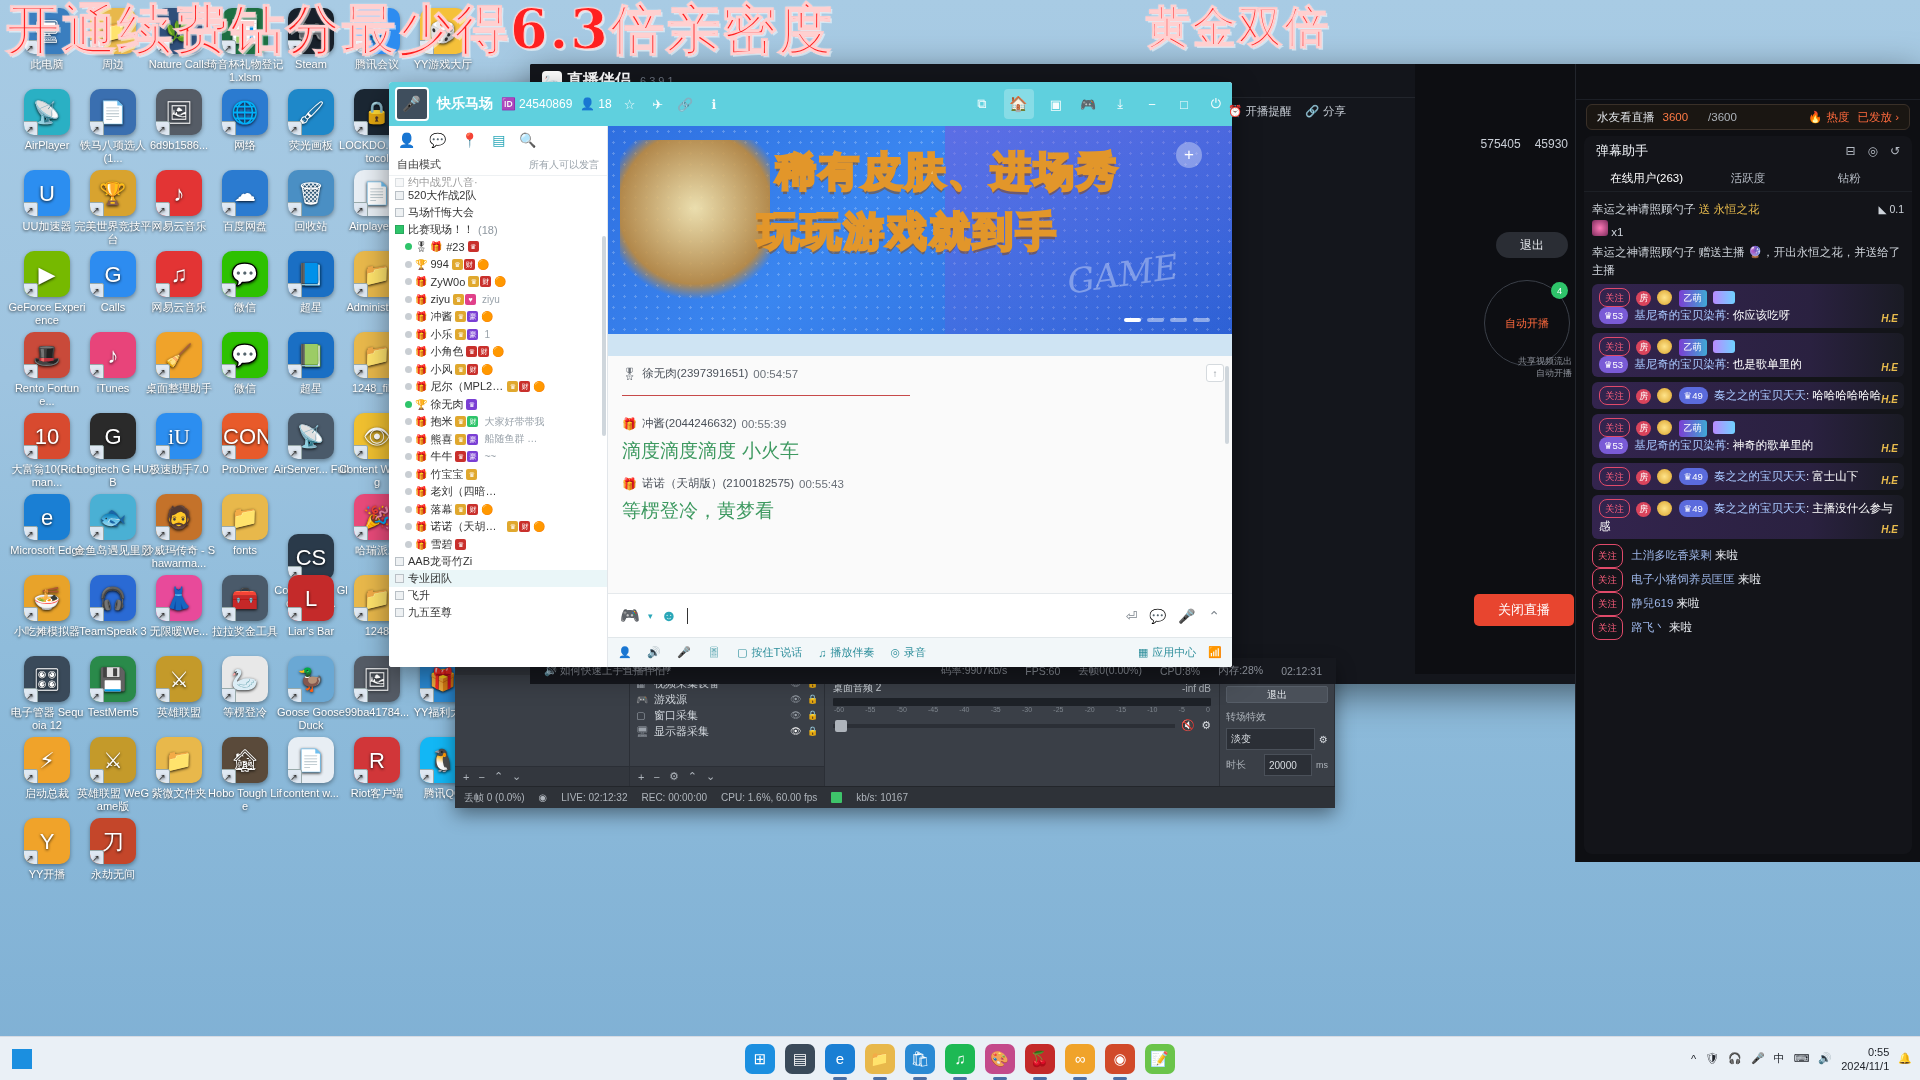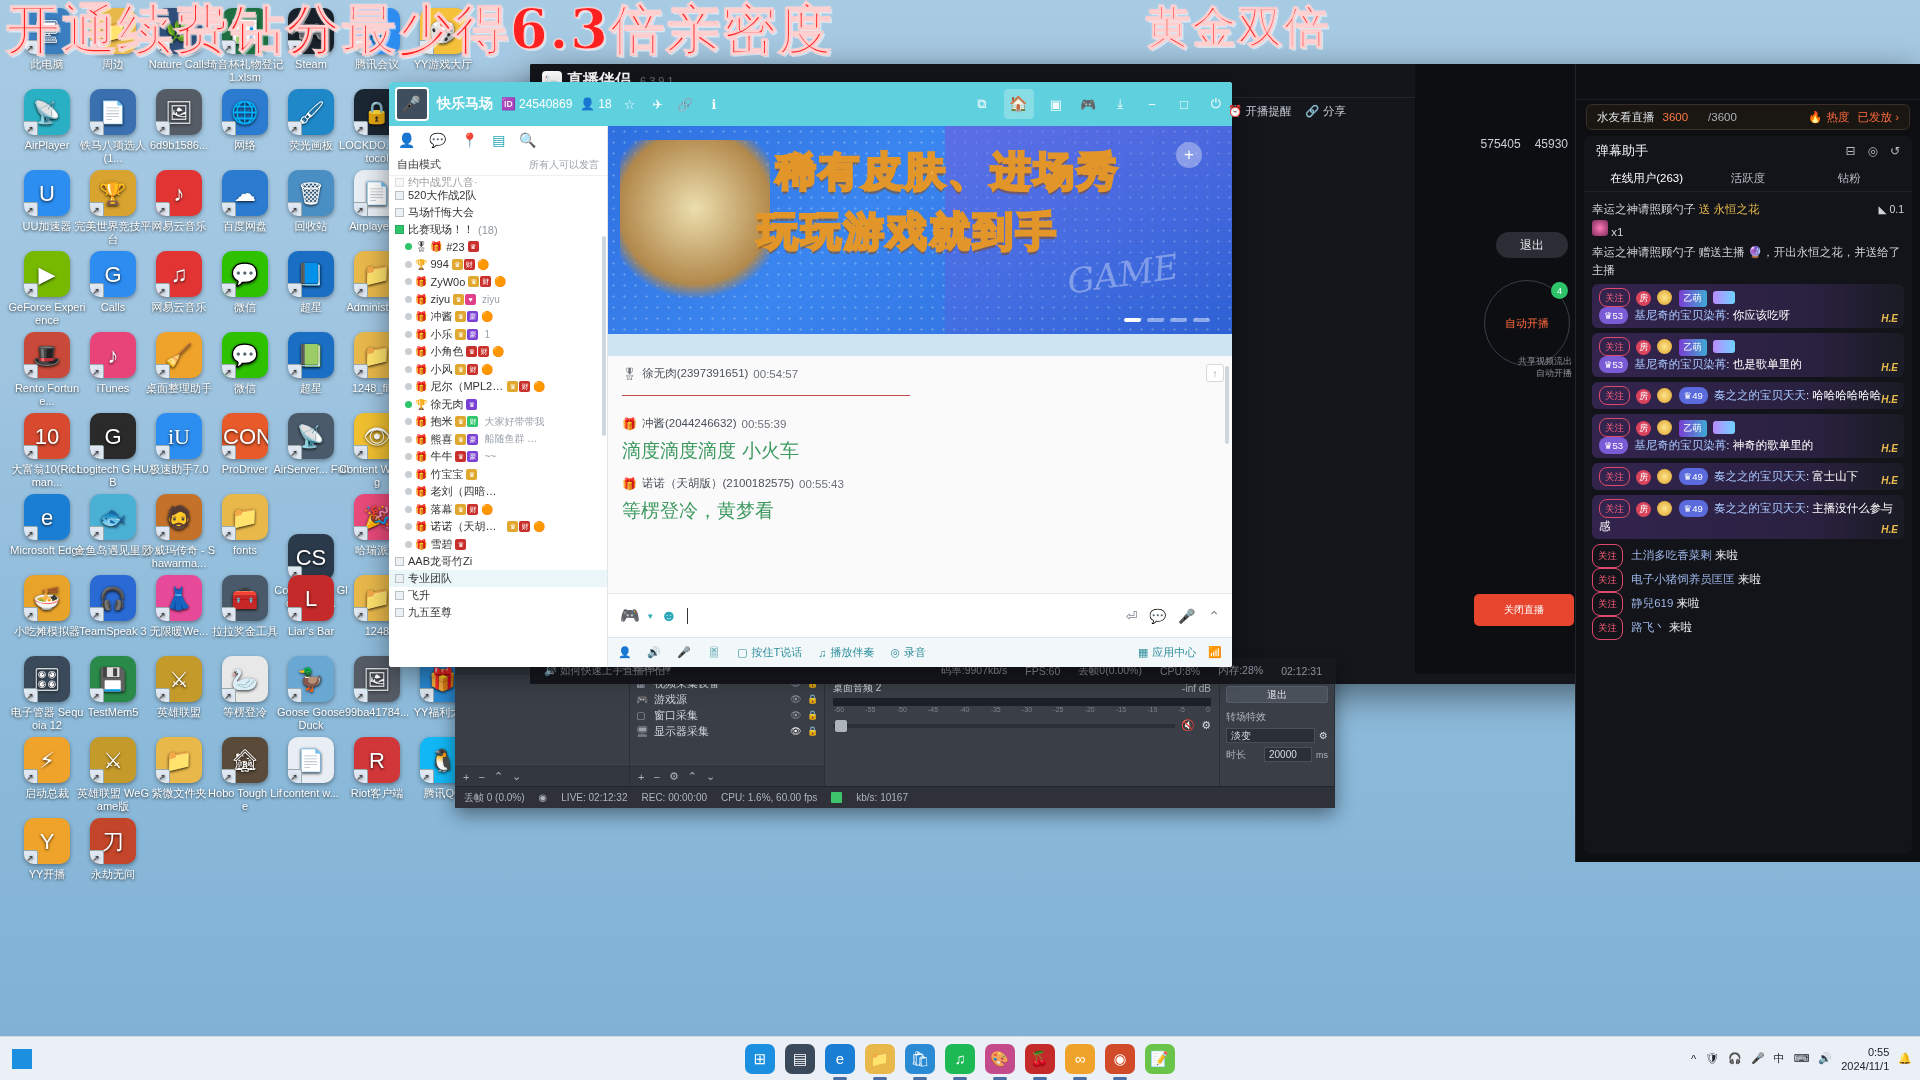--- a/index.html
+++ b/index.html
@@ -183,21 +183,21 @@
   .mx-db{margin-left:auto;font-size:10px;color:#aeb4bb;}
   .mx-meter{height:8px;background:#1e2228;border-radius:1px;position:relative;overflow:hidden;}
   .mx-meter .fill{position:absolute;left:0;top:0;bottom:0;
     background:linear-gradient(90deg,#43c463 0%,#43c463 70%,#d8c23c 86%,#d04040 100%);}
   .mx-ticks{display:flex;justify-content:space-between;font-size:7px;color:#7d848c;padding:0 1px;}
   #obs-ctrls{width:115px;padding:5px 6px;display:flex;flex-direction:column;gap:4px;}
   .obs-btn{background:#4a5059;border:1px solid #565d67;border-radius:2px;height:17px;
     display:flex;align-items:center;justify-content:center;font-size:10px;color:#e2e6ea;}
   .obs-field{display:flex;align-items:center;gap:4px;}
   .obs-field .lab{font-size:10px;color:#aeb4bb;width:34px;}
-  .obs-field .val{flex:1;background:#2b2f36;border:1px solid #4a5059;height:15px;
+  .obs-field .val{flex:1;background:#2b2f36;border:1px solid #4a5059;height:22px;
     display:flex;align-items:center;padding:0 4px;font-size:10px;color:#d8dce1;}
   #obs-status{height:22px;background:#2e3238;border-top:1px solid #23262b;display:flex;
     align-items:center;gap:14px;padding:0 9px;font-size:10px;color:#aeb4bb;flex:0 0 22px;}
   #obs-status .grn{width:11px;height:11px;background:#3ec46a;display:inline-block;border-radius:1px;}
 
   
   #companion{
     position:absolute; left:530px; top:64px; width:1390px; height:620px;
     background:#14161c; color:#e6e9ed; box-shadow:0 10px 36px rgba(0,0,0,.5);
     border-radius:2px; overflow:hidden; z-index:-1;
@@ -273,21 +273,21 @@
   #dc-counts{position:absolute;right:352px;top:137px;display:flex;gap:14px;color:#c9ced6;font-size:12px;}
   #dc-exit{position:absolute;right:352px;top:232px;width:72px;height:26px;border-radius:13px;
     background:#2a2d34;color:#e4e7eb;display:flex;align-items:center;justify-content:center;font-size:12px;}
   #dc-circle{position:absolute;right:350px;top:280px;width:86px;height:86px;border-radius:50%;
     border:1px solid #3a3f48;display:flex;align-items:center;justify-content:center;}
   #dc-circle span{color:#ff6a3d;font-size:11px;}
   #dc-badge{position:absolute;right:352px;top:282px;width:17px;height:17px;border-radius:50%;
     background:#2ec46a;color:#fff;font-size:9px;display:flex;align-items:center;justify-content:center;}
   #dc-right-texts{position:absolute;right:348px;top:355px;color:#8b9099;font-size:9px;line-height:12px;text-align:right;}
   #dc-stop{position:absolute;right:346px;top:594px;width:100px;height:32px;border-radius:5px;
-    background:#e8452f;color:#fff;display:flex;align-items:center;justify-content:center;font-size:10px;}
+    background:#e8452f;color:#fff;display:flex;align-items:center;justify-content:center;font-size:13px;}
   #comp-bottom{position:absolute;left:530px;top:658px;width:806px;height:26px;
     background:#16181e;color:#8b9099;font-size:10.5px;display:flex;align-items:center;gap:18px;padding:0 14px;}
   #comp-more{position:absolute;left:620px;top:660px;color:#8b9099;font-size:10px;}
 </style>
 </head>
 <body>
 
 <div id="desktop">
 
   <div class="icon-grid">

